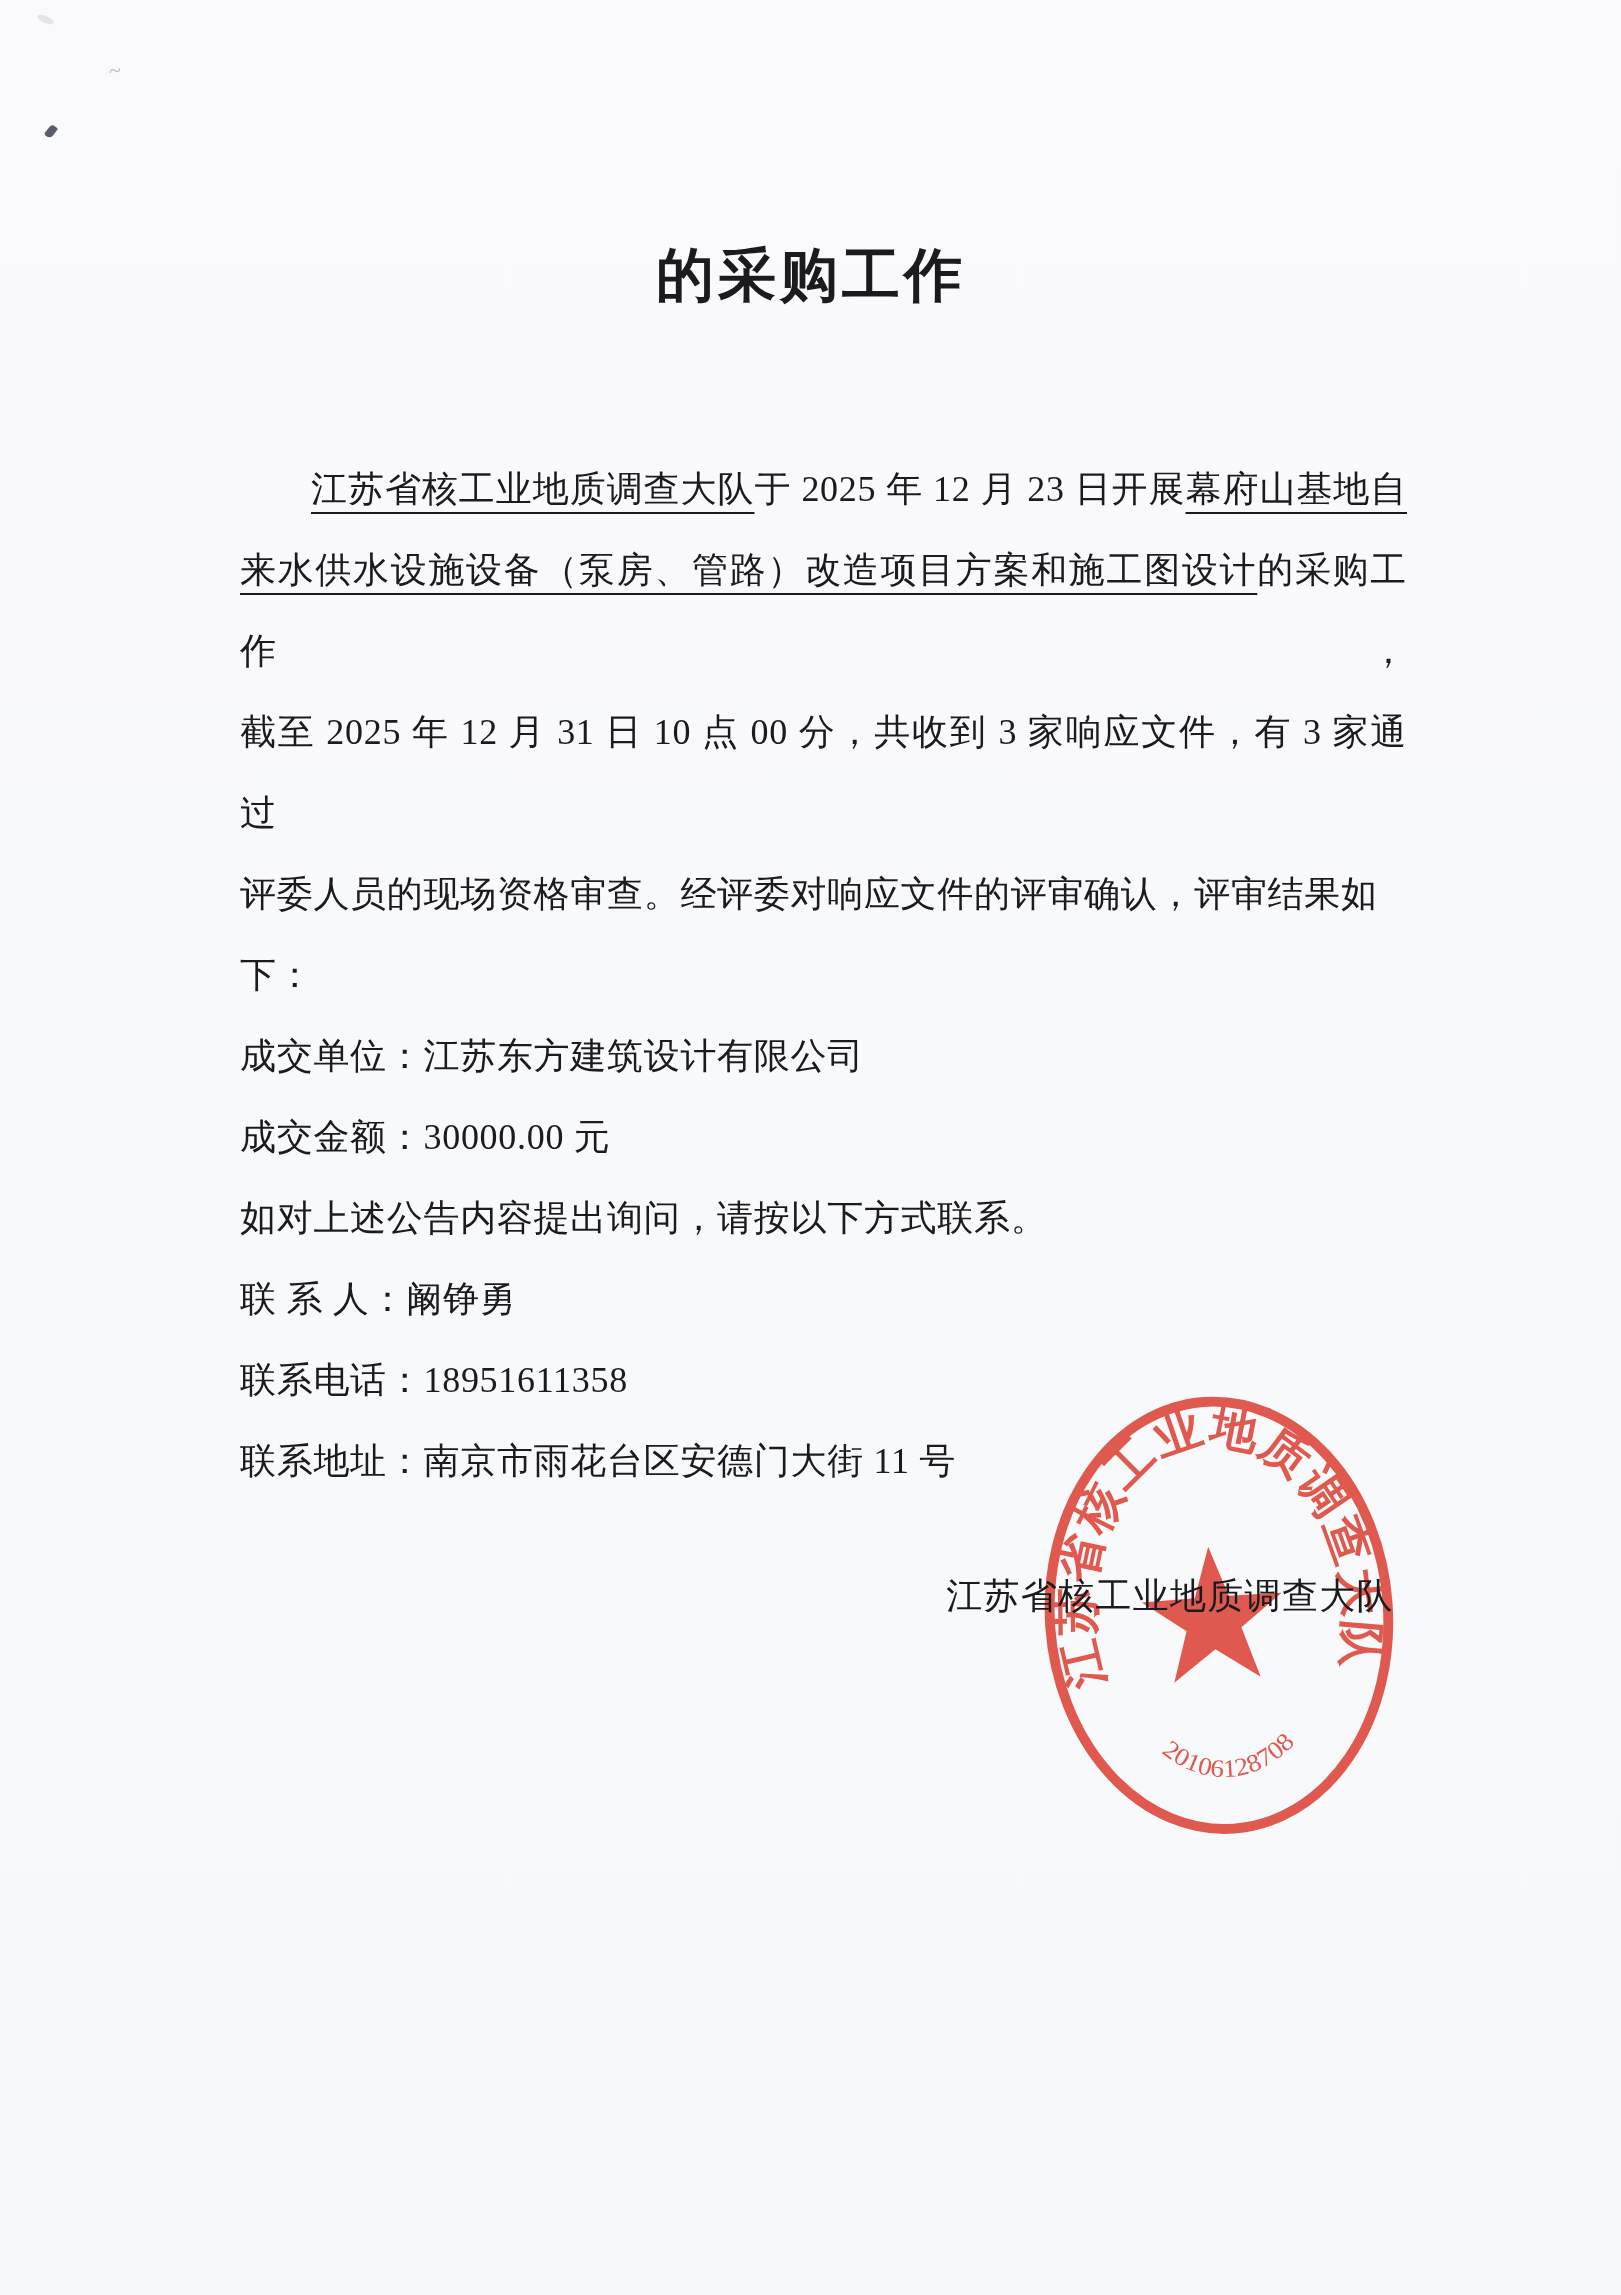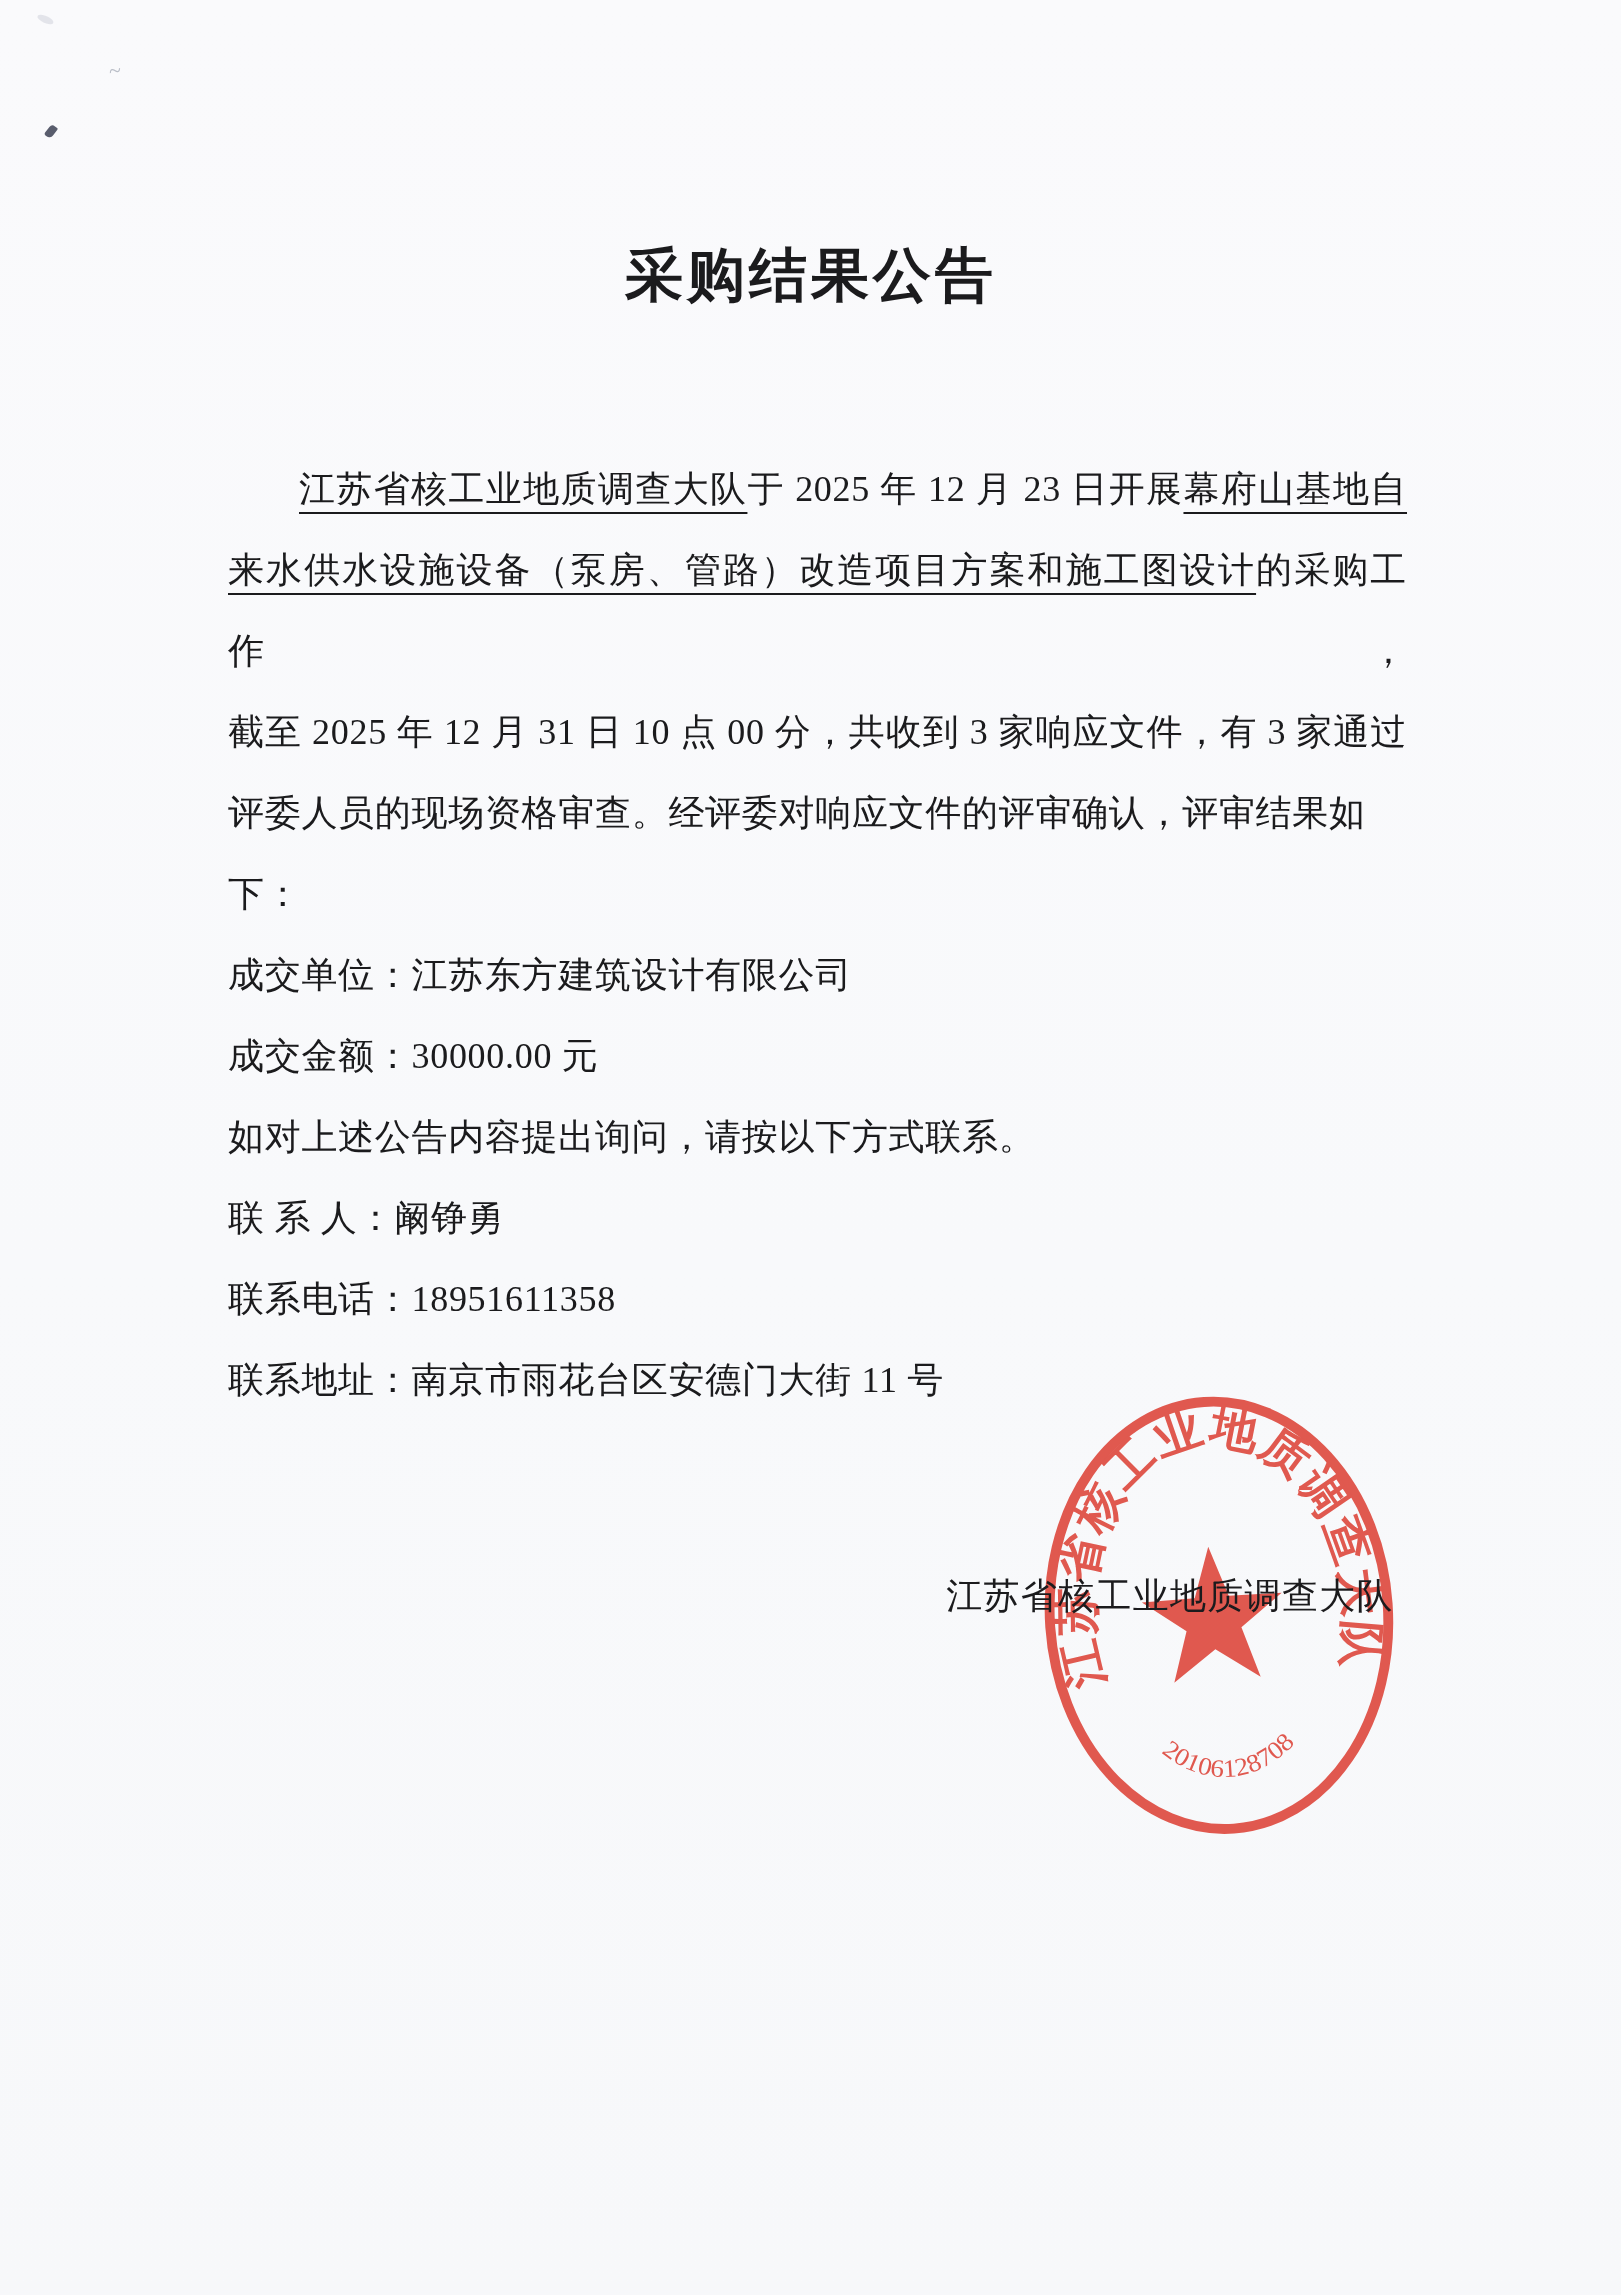--- a/index.html
+++ b/index.html
@@ -28,21 +28,21 @@
   }
   .body-lines{
     position:absolute;
     left:228px; top:449px;
     width:1179px;
     font-size:36px;
     line-height:81px;
     letter-spacing:0.7px;
     white-space:pre-wrap;
   }
-  .line{min-height:81px;}
+  .line{min-height:81px;margin-left:12px;}
   .line.just{
     text-align:justify;
     text-align-last:justify;
     text-justify:inter-character;
   }
   .line.ind{text-indent:71px;}
   .u{
     text-decoration:underline;
     text-underline-offset:10.5px;
     text-decoration-thickness:2px;
@@ -105,21 +105,21 @@
 </style>
 </head>
 <body>
 
 <div class="page">
 
   <div class="speck-faint"></div>
   <div class="speck-tilde">~</div>
   <div class="speck-dark"></div>
 
-  <h1 class="title">采购结果公告</h1>
+  <h1 class="title">的采购工作</h1>
 
   <div class="body-lines" id="body-lines"><div class="line just ind"><span class="u">江苏省核工业地质调查大队</span><span>于 2025 年 12 月 23 日开展</span><span class="u">幕府山基地自</span></div><div class="line just"><span class="u">来水供水设施设备（泵房、管路）改造项目方案和施工图设计</span><span>的采购工作，</span></div><div class="line just"><span>截至 2025 年 12 月 31 日 10 点 00 分，共收到 3 家响应文件，有 3 家通过</span></div><div class="line"><span>评委人员的现场资格审查。经评委对响应文件的评审确认，评审结果如下：</span></div><div class="line"><span>成交单位：江苏东方建筑设计有限公司</span></div><div class="line"><span>成交金额：30000.00 元</span></div><div class="line"><span>如对上述公告内容提出询问，请按以下方式联系。</span></div><div class="line"><span>联 系 人：阚铮勇</span></div><div class="line"><span>联系电话：18951611358</span></div><div class="line"><span>联系地址：南京市雨花台区安德门大街 11 号</span></div></div>
 
   <div class="signature">江苏省核工业地质调查大队</div>
 
   <svg class="stamp-svg" viewBox="0 0 2464 3488" xmlns="http://www.w3.org/2000/svg">
     <defs>
       <path id="arcTop" d="M 1680.9 2574 A 192 262 0 1 1 2023.1 2574" fill="none"></path>
       <path id="arcBottom" d="M 1744.9 2651.5 A 178 246 0 0 0 1959.1 2651.5" fill="none"></path>
     </defs>

